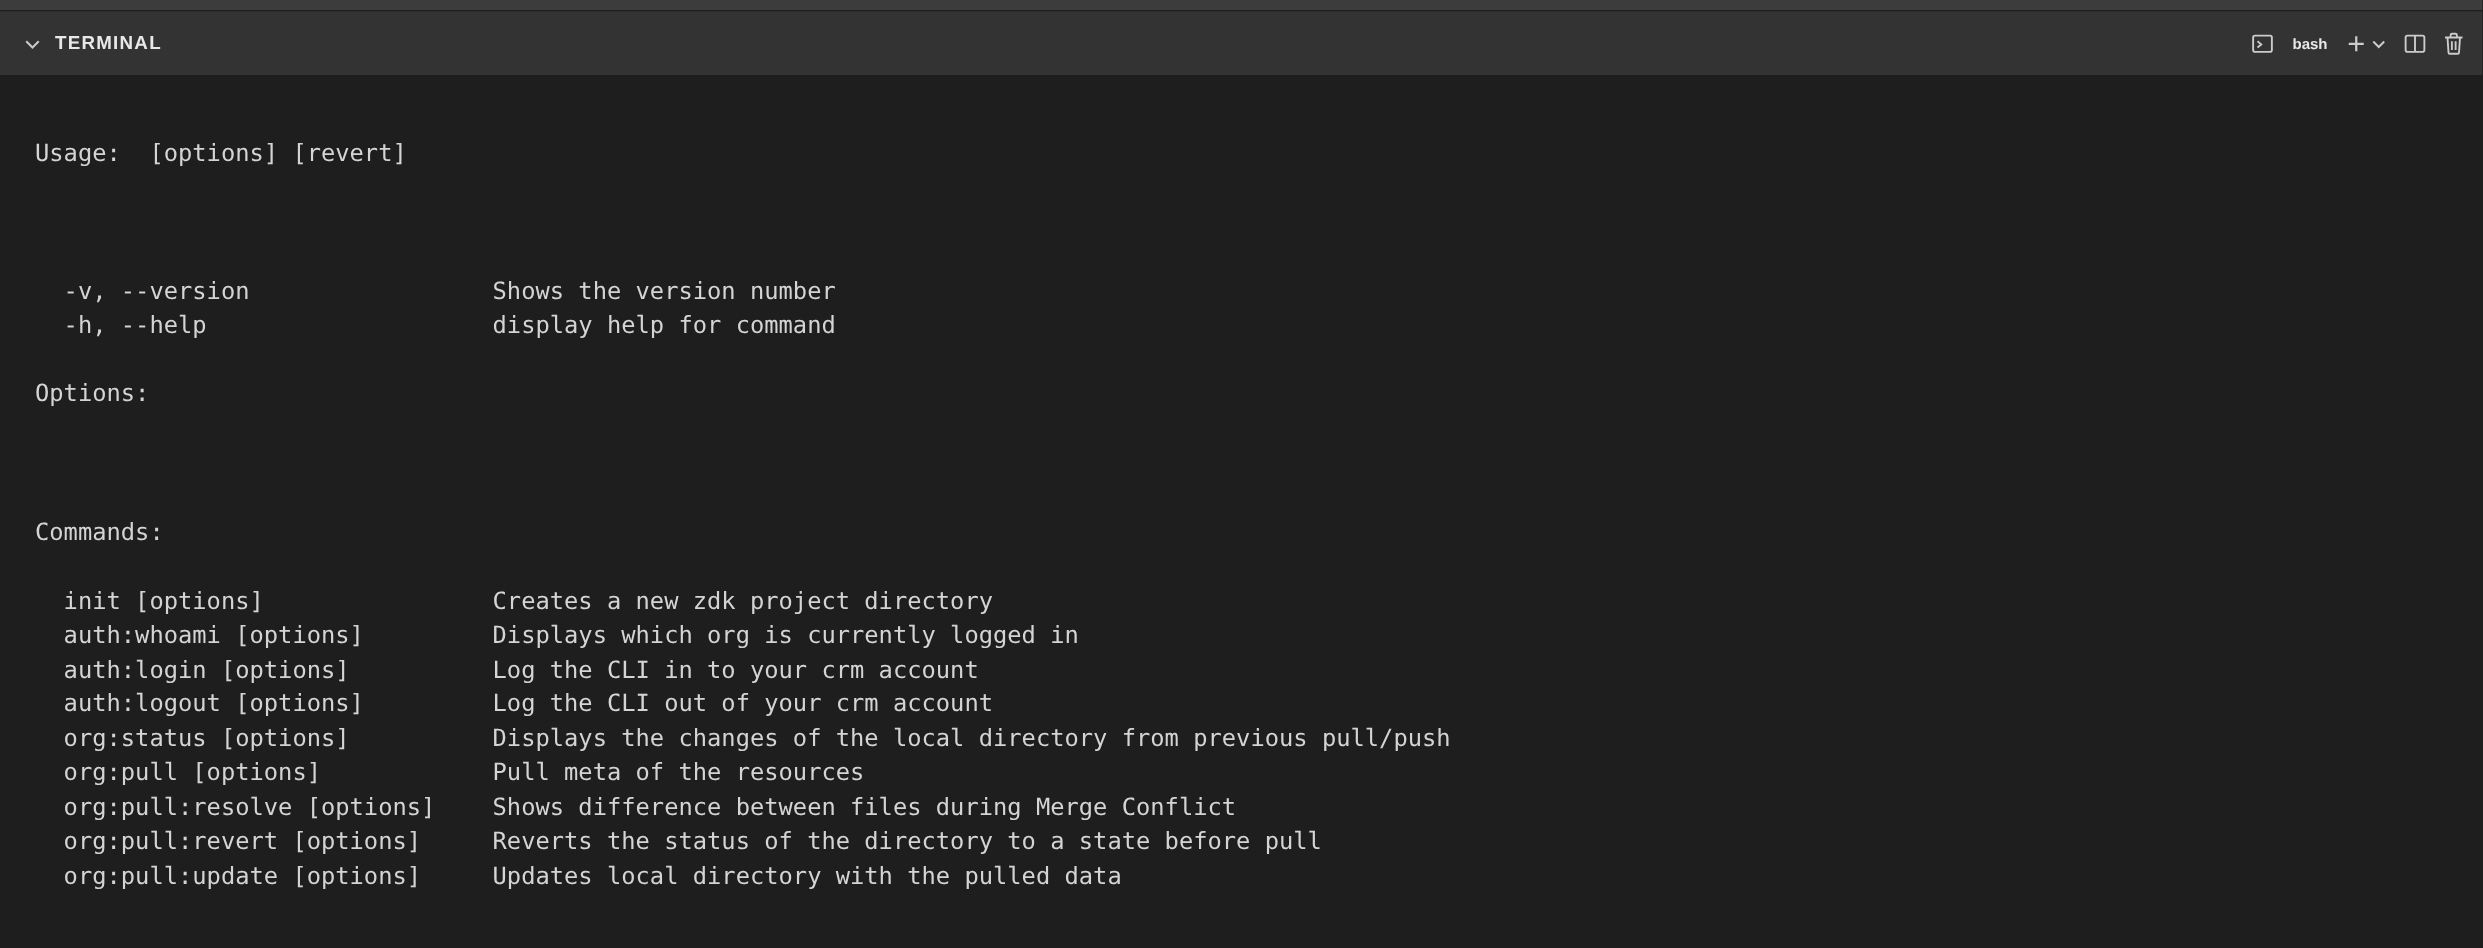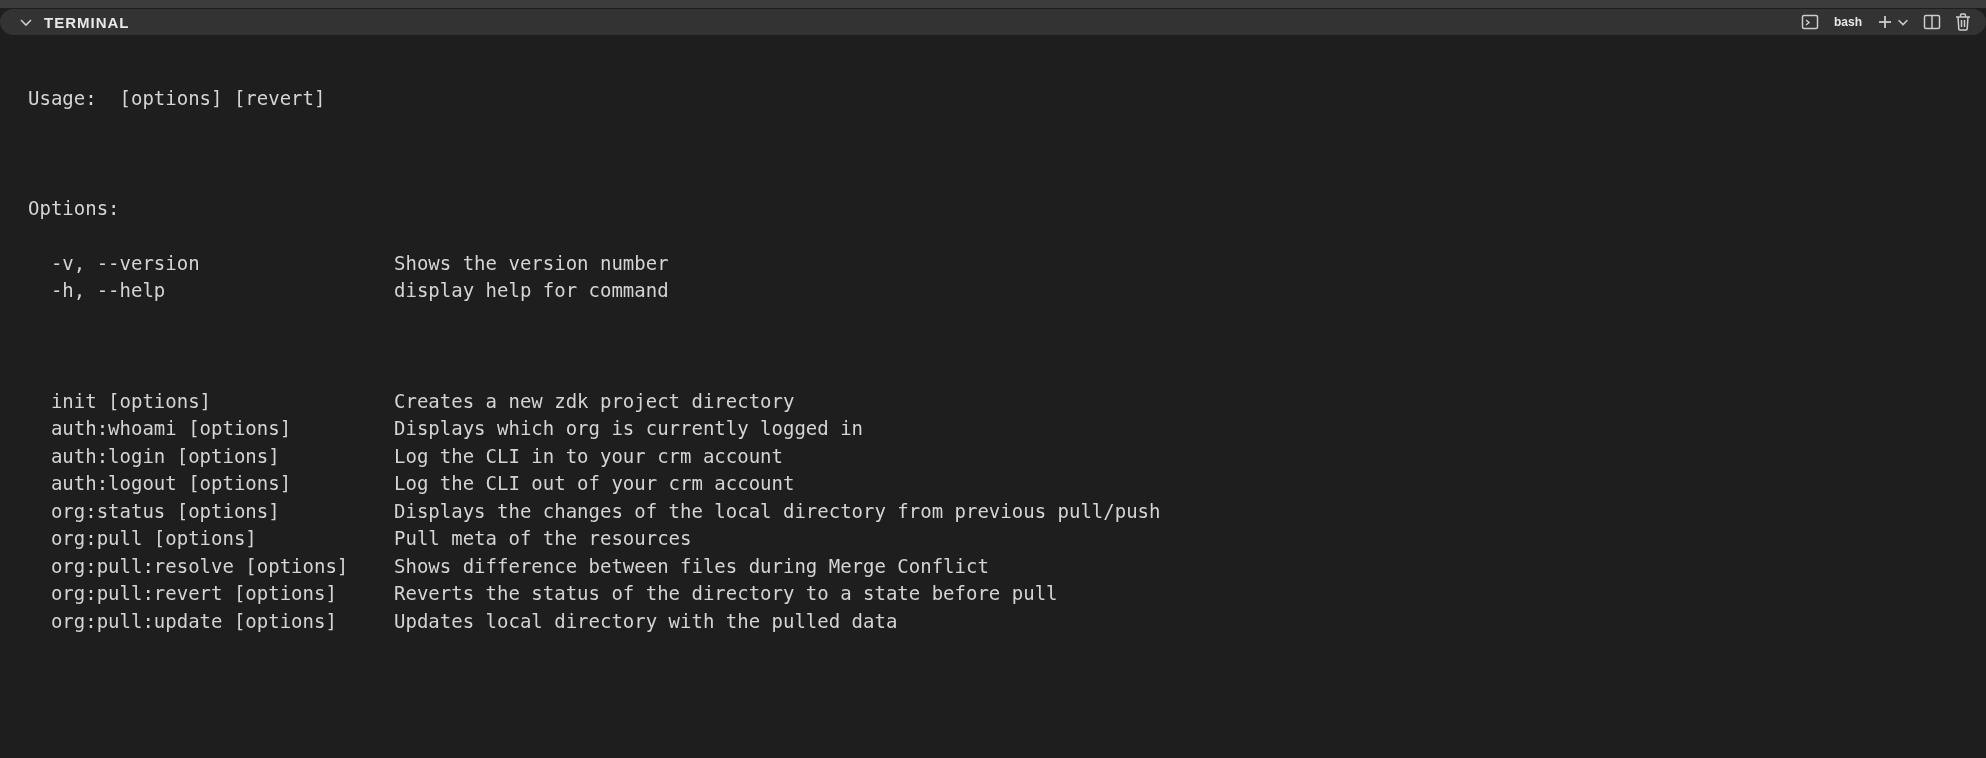--- a/index.html
+++ b/index.html
@@ -16,25 +16,24 @@
       height: 758px;
     }
     .titlebar {
       height: 8px;
       background: #3c3c3c;
     }
     .panel-header {
       display: flex;
       align-items: center;
       justify-content: space-between;
-      height: 27px;
+      height: 52px;
       background: #333333;
       padding: 0 14px 0 18px;
       border-top: 1px solid #1e1e1e;
-      border-radius: 19px;
     }
     .panel-header-left {
       display: flex;
       align-items: center;
       gap: 10px;
     }
     .panel-header-left .chevron {
       color: #cccccc;
       display: flex;
       align-items: center;
@@ -131,17 +130,18 @@
         <line x1="7.5" y1="8" x2="7.5" y2="15"></line>
         <line x1="10.5" y1="8" x2="10.5" y2="15"></line>
       </svg>
     </span>
   </div>
 </div>
 
 <div class="terminal-body">
 <div>Usage:  [options] [revert]</div>
 <div>&nbsp;</div>
+<div id="options-block"><div>  -v, --version                 Shows the version number</div><div>  -h, --help                    display help for command</div></div>
 <div>Options:</div>
-<div id="options-block"><div>  -v, --version                 Shows the version number</div><div>  -h, --help                    display help for command</div></div>
 <div>&nbsp;</div>
+<div>Commands:</div>
 <div id="commands-block"><div>  init [options]                Creates a new zdk project directory</div><div>  auth:whoami [options]         Displays which org is currently logged in</div><div>  auth:login [options]          Log the CLI in to your crm account</div><div>  auth:logout [options]         Log the CLI out of your crm account</div><div>  org:status [options]          Displays the changes of the local directory from previous pull/push</div><div>  org:pull [options]            Pull meta of the resources</div><div>  org:pull:resolve [options]    Shows difference between files during Merge Conflict</div><div>  org:pull:revert [options]     Reverts the status of the directory to a state before pull</div><div>  org:pull:update [options]     Updates local directory with the pulled data</div></div>
 </div>
 
 </body></html>

